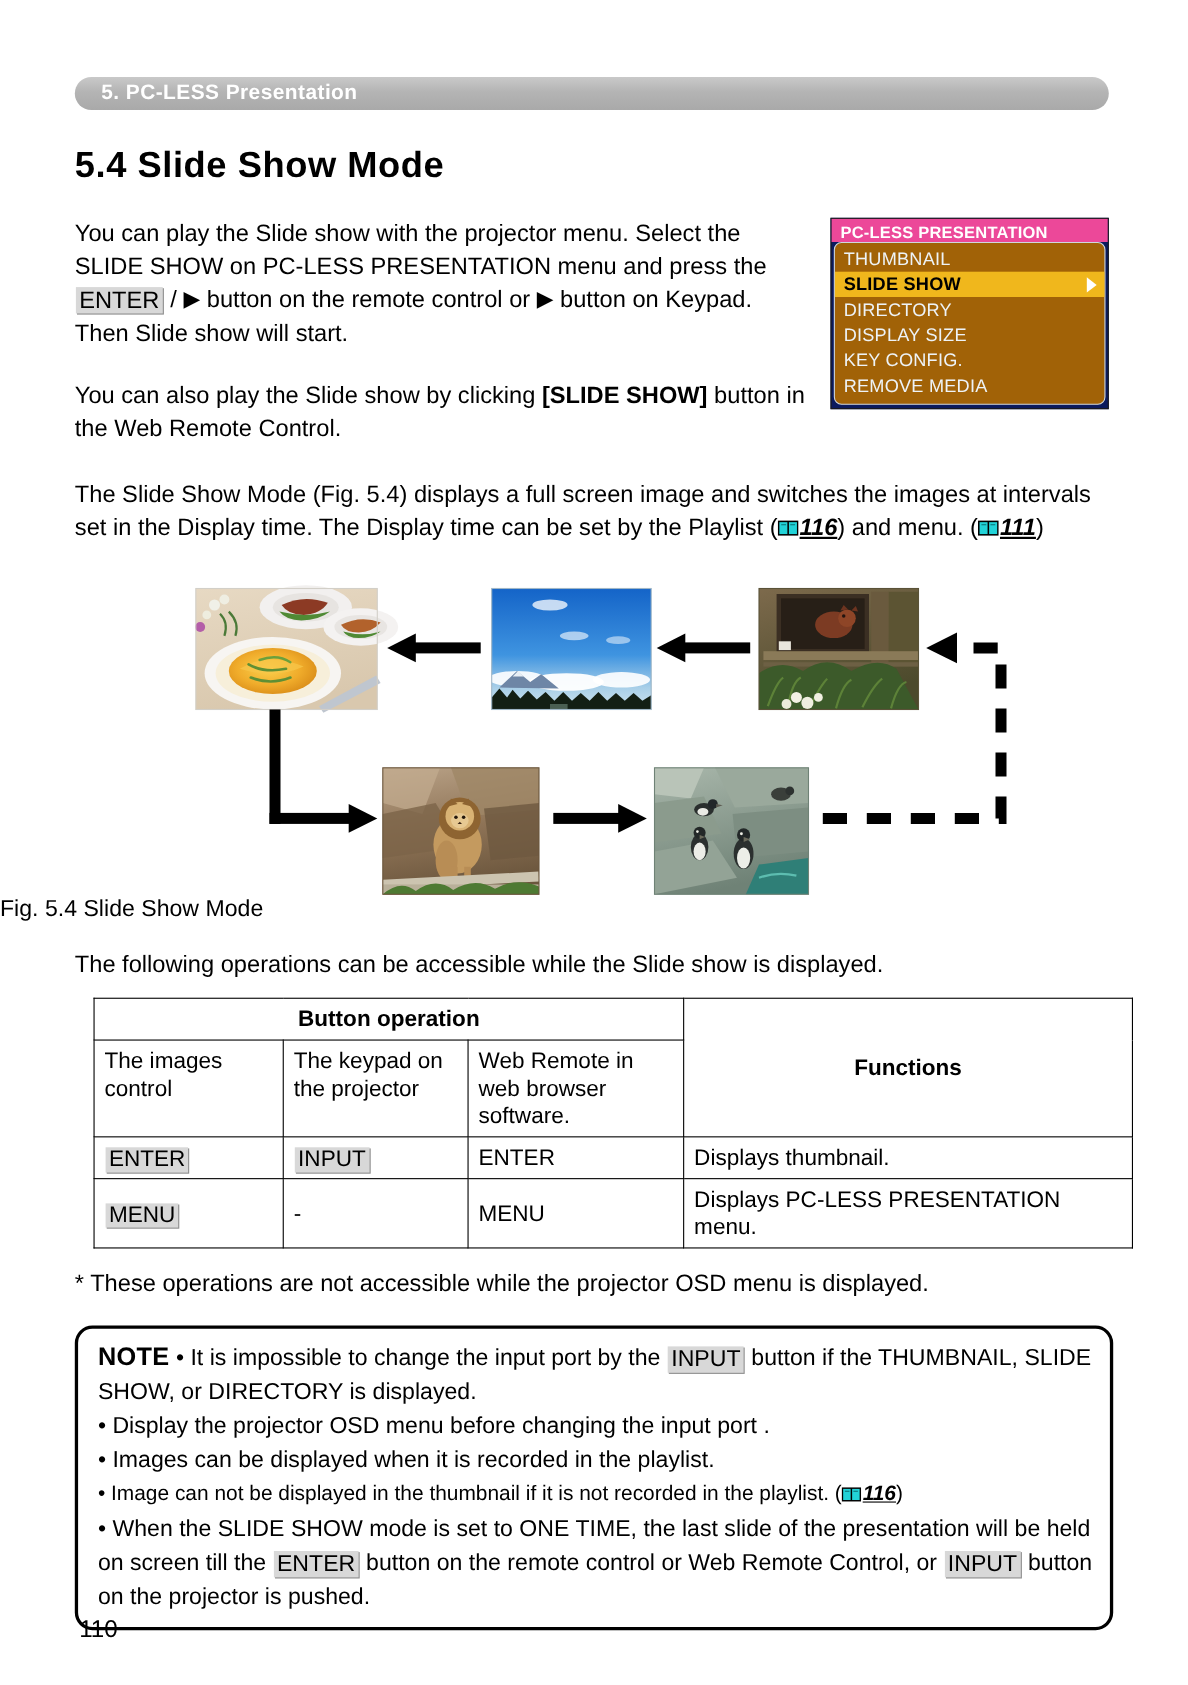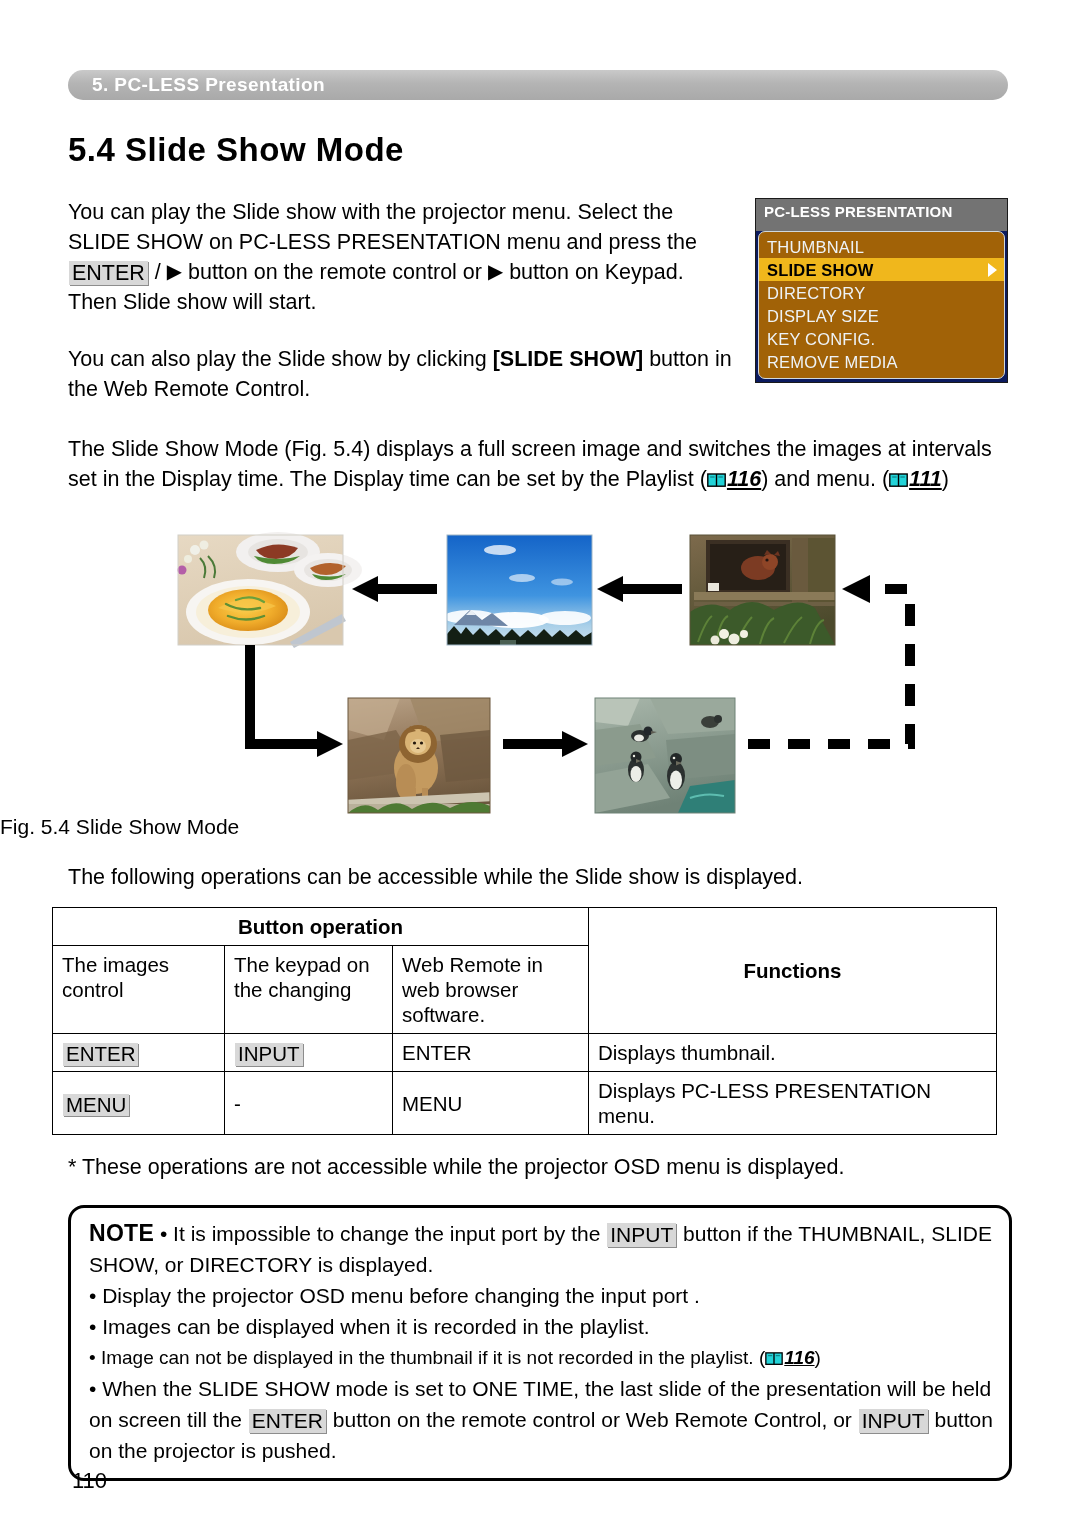--- a/index.html
+++ b/index.html
@@ -98,26 +98,26 @@
     position: absolute;
     left: 755px;
     top: 198px;
     width: 253px;
     border: 1px solid #1a1a1a;
     background: #0b1a5e;
     box-sizing: border-box;
     font-size: 0;
   }
   .osd-title {
-    background: #737373;
+    background: #ec4899;
     color: #ffffff;
     font-size: 15px;
     font-weight: bold;
     letter-spacing: 0.2px;
-    padding: 4px 0 11px 8px;
+    padding: 4px 0 0 8px;
     font-family: "Liberation Sans", sans-serif;
     white-space: nowrap;
   }
   .osd-body {
     background: #a16207;
     border: 1px solid #cfd8de;
     border-radius: 7px;
     margin: 0 2px 3px 2px;
     padding: 3px 0 5px 0;
   }
@@ -161,21 +161,21 @@
     left: 0;
     top: 815px;
     width: 1080px;
     text-align: left;
     font-size: 21px;
   }
 
   
   .op-table {
     position: absolute;
-    left: 52px;
+    left: 85px;
     top: 907px;
     width: 944px;
     border-collapse: collapse;
     table-layout: fixed;
     font-size: 20.5px;
   }
   .op-table td, .op-table th {
     border: 1px solid #000;
     padding: 6px 9px;
     vertical-align: top;
@@ -490,21 +490,21 @@
       <col class="c3">
       <col class="c4">
   </colgroup>
   <tbody>
     <tr>
       <td colspan="3" class="hdr-center">Button operation</td>
       <td rowspan="2" class="hdr-center">Functions</td>
     </tr>
     <tr>
       <td>The images control</td>
-      <td>The keypad on the changing</td>
+      <td>The keypad on the projector</td>
       <td>Web Remote in web browser software.</td>
     </tr>
     <tr>
       <td class="cell-mid"><span class="keycap">ENTER</span></td>
       <td class="cell-mid"><span class="keycap">INPUT</span></td>
       <td class="cell-mid">ENTER</td>
       <td class="cell-mid">Displays thumbnail.</td>
     </tr>
     <tr>
       <td class="cell-mid"><span class="keycap">MENU</span></td>

